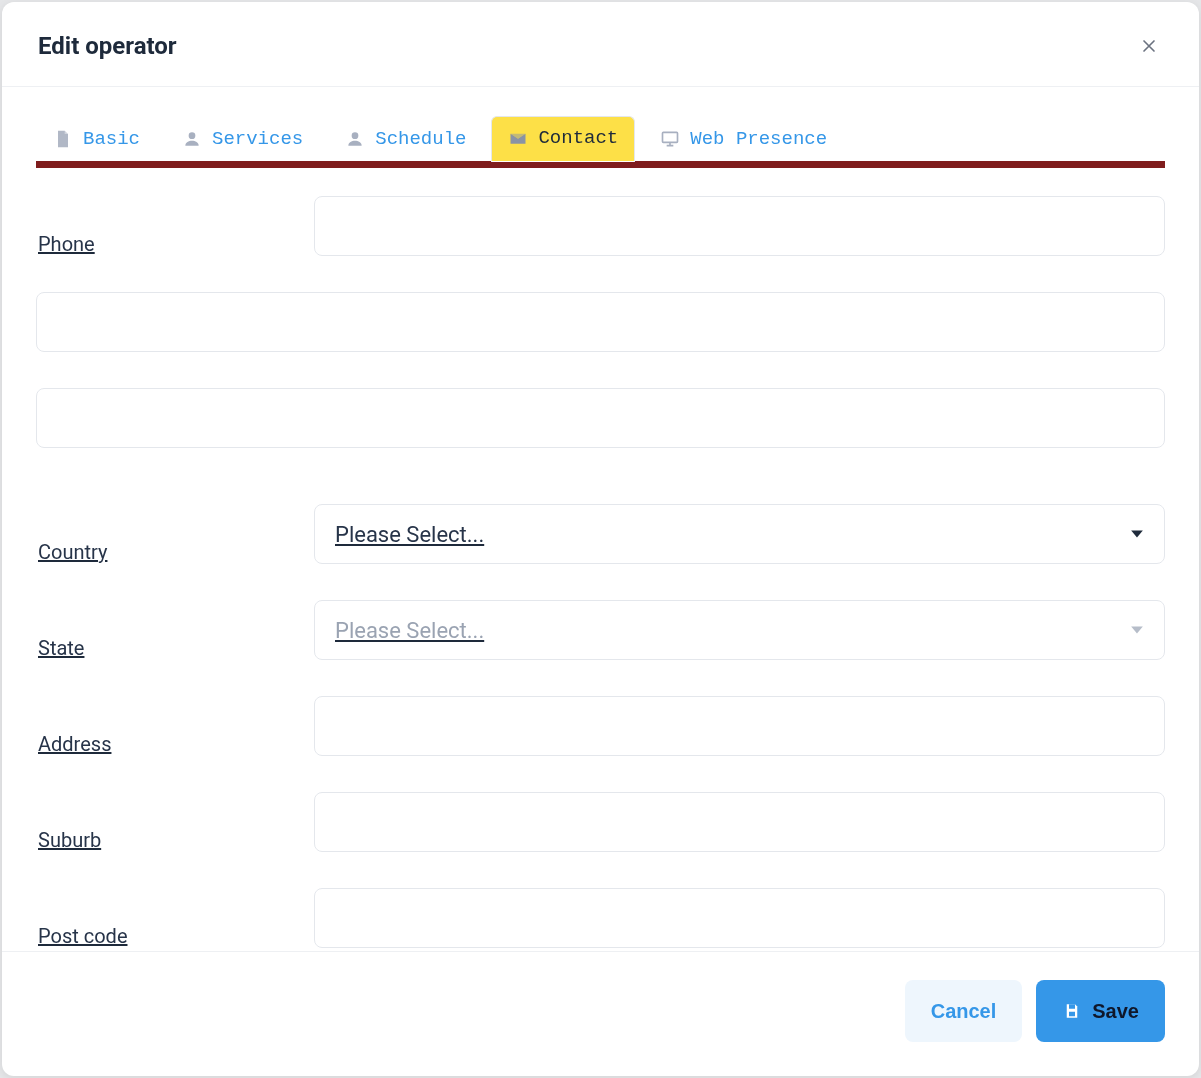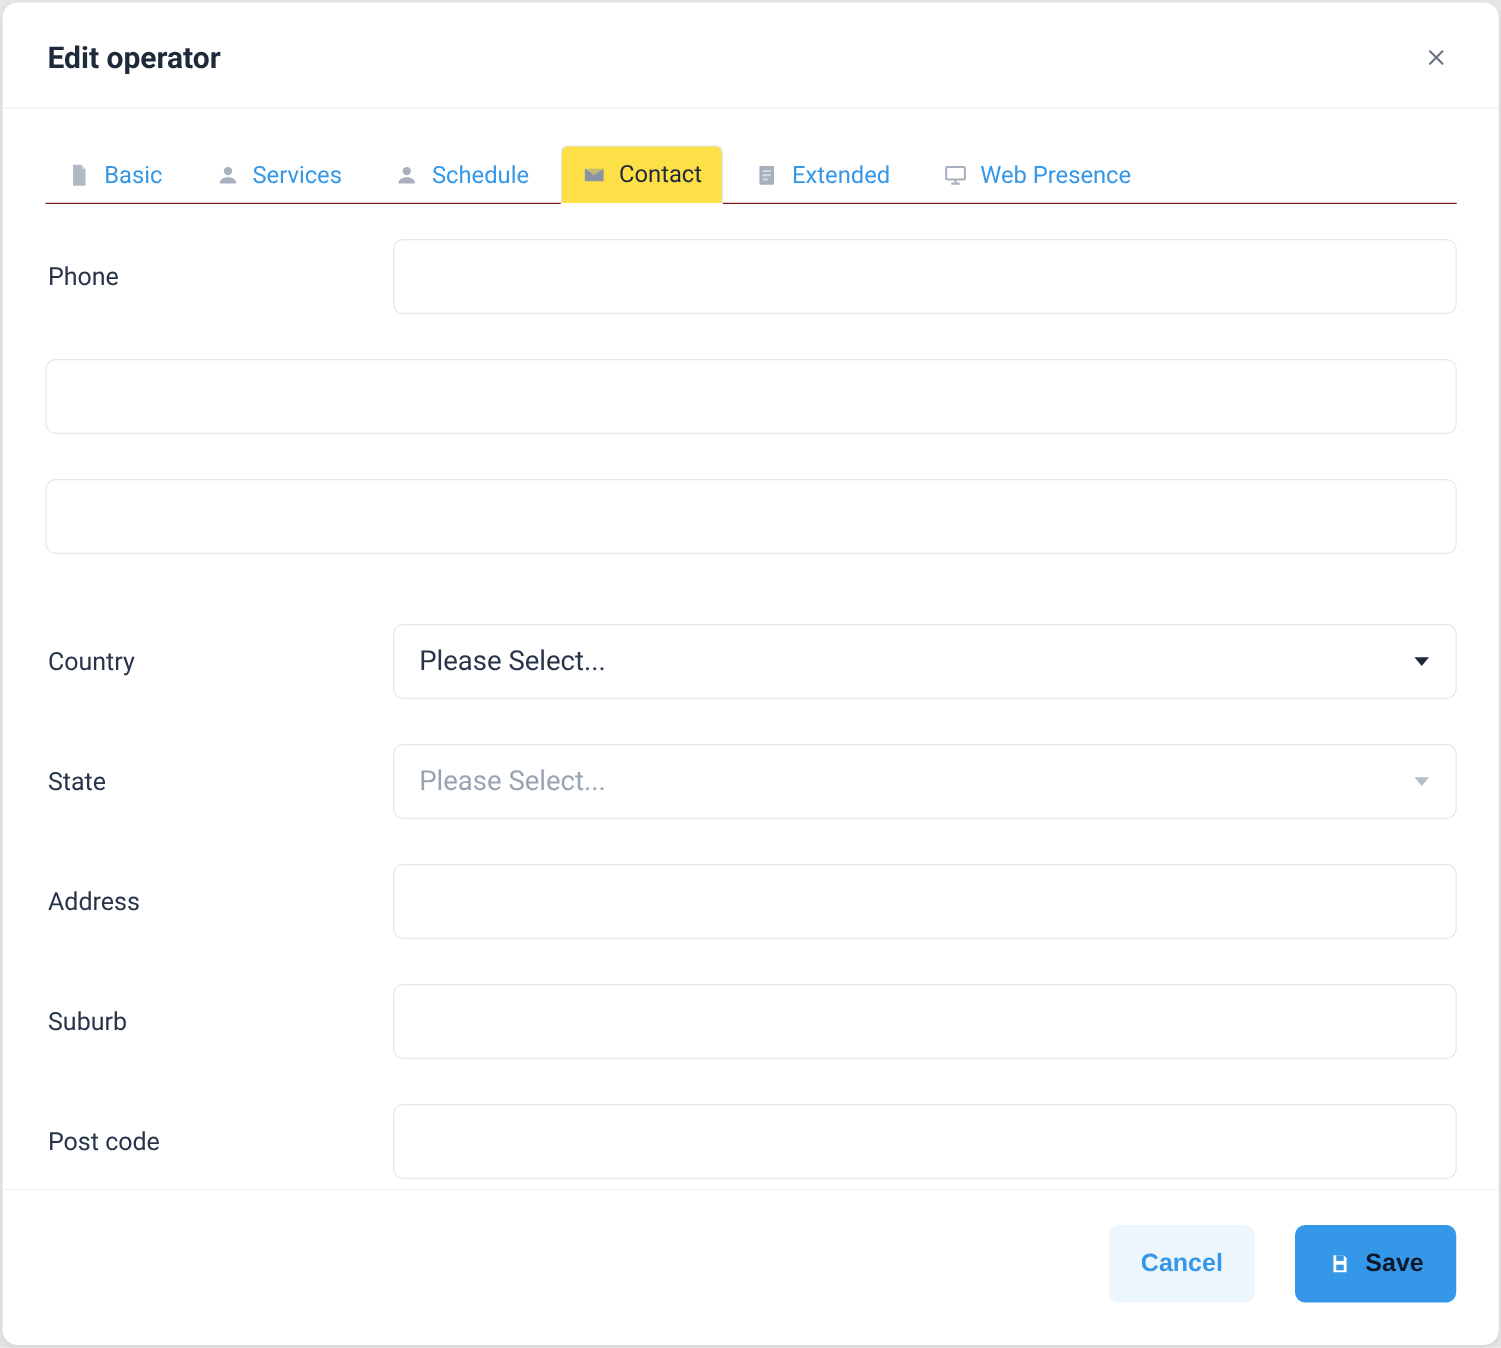--- a/index.html
+++ b/index.html
@@ -45,22 +45,23 @@
   .modal-body {
     flex: 1;
     padding: 0 34px 20px 34px;
     overflow: auto;
   }
 
   .tabs {
     display: flex;
     align-items: flex-end;
     gap: 8px;
-    border-bottom: 1px solid #7f1d1d;
+    border-bottom: 7px solid #7f1d1d;
     margin-top: 28px;
+    font-family: Liberation Mono, monospace;
   }
   .tab {
     display: flex;
     align-items: center;
     gap: 10px;
     padding: 10px 16px 12px 16px;
     font-size: 19px;
     color: #3597e8;
     cursor: pointer;
     border: 1px solid transparent;
@@ -76,22 +77,23 @@
     border-bottom: 1px solid #fff;
   }
   .tab .icon { width: 20px; height: 20px; display: inline-flex; align-items:center; justify-content:center; color:#a8b0c0; }
   .tab.active .icon { color: #8a93a5; }
 
   .form {
     margin-top: 28px;
   }
   .row {
     display: flex;
-    align-items: center;
+    align-items: flex-end;
     margin-bottom: 36px;
+    text-decoration: underline;
   }
   .row-gap { margin-top: 56px; }
   .label {
     width: 278px;
     font-size: 20px;
     color: #273449;
     padding-left: 2px;
   }
   .control { flex: 1; }
 
@@ -117,21 +119,21 @@
     cursor: default;
   }
   .select .caret { width: 14px; height: 14px; color: #1e2a3b; }
   .select.disabled .caret { color: #b6bdc9; }
 
   .modal-footer {
     border-top: 1px solid #eef0f3;
     padding: 28px 34px 34px 34px;
     display: flex;
     justify-content: flex-end;
-    gap: 32px;
+    gap: 14px;
   }
   .btn {
     height: 62px;
     border-radius: 8px;
     display: inline-flex;
     align-items: center;
     justify-content: center;
     gap: 10px;
     font-size: 20px;
     font-weight: 600;
@@ -203,31 +205,20 @@
       <div class="tab active">
         <span class="icon">
           <svg viewBox="0 0 24 24" width="20" height="20" fill="currentColor">
               <path d="M3 7l9 6 9-6v12H3z"></path>
               <path d="M3 7l9 6 9-6H3z" opacity=".5"></path>
             </svg>
         </span>
         <span>Contact</span>
       </div>
 
-      <div class="tab">
-        <span class="icon">
-          <svg viewBox="0 0 24 24" width="20" height="20" fill="currentColor">
-              <rect x="5" y="3" width="14" height="18" rx="1"></rect>
-              <rect x="8" y="7" width="8" height="2" fill="#fff" opacity=".5"></rect>
-              <rect x="8" y="11" width="8" height="2" fill="#fff" opacity=".5"></rect>
-              <rect x="8" y="15" width="5" height="2" fill="#fff" opacity=".5"></rect>
-            </svg>
-        </span>
-        <span>Extended</span>
-      </div>
 
       <div class="tab">
         <span class="icon">
           <svg viewBox="0 0 24 24" width="20" height="20" fill="none" stroke="currentColor" stroke-width="2">
               <rect x="3" y="4" width="18" height="12" rx="1"></rect>
               <path d="M12 16v4M8 20h8"></path>
             </svg>
         </span>
         <span>Web Presence</span>
       </div>

